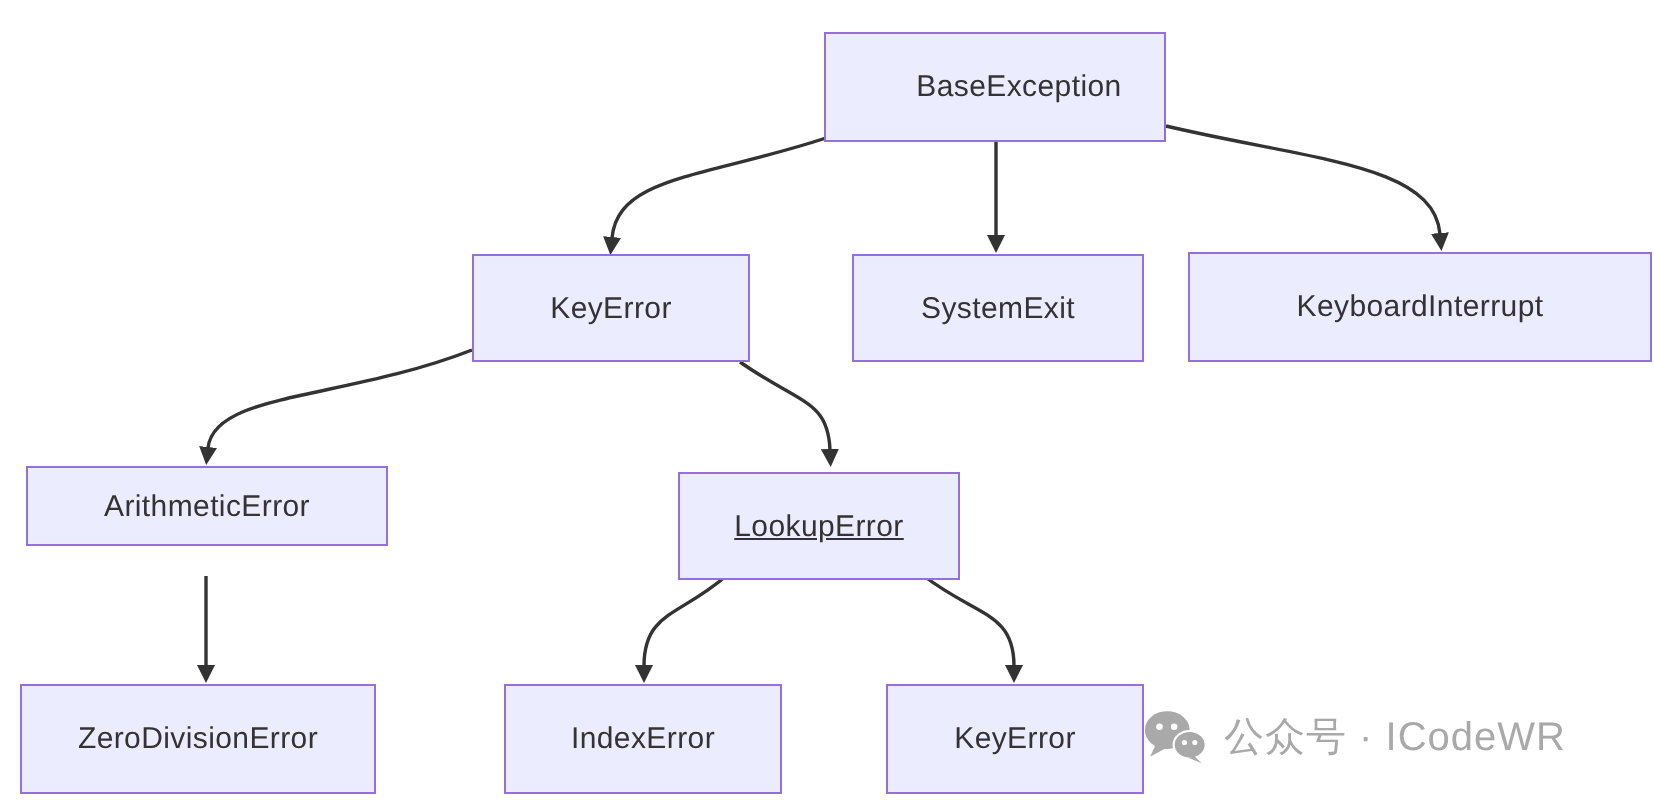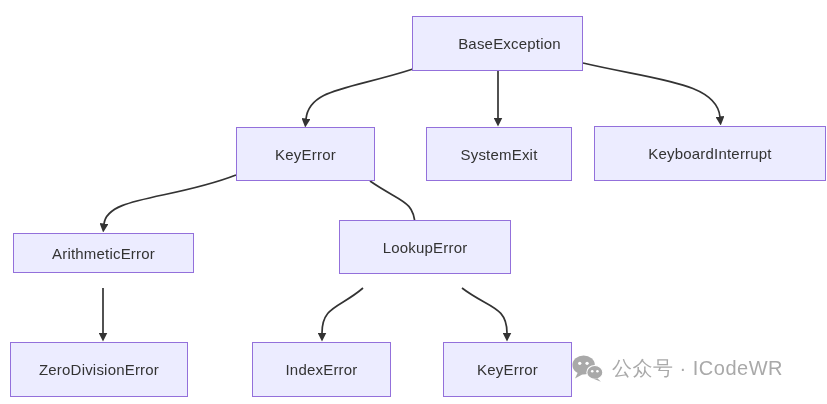--- a/index.html
+++ b/index.html
@@ -80,21 +80,21 @@
     <path class="edge" d="M103,288 L103,333" marker-end="url(#arrow)"></path>
     <path class="edge" d="M363,288 C340,308 322,306 322,333" marker-end="url(#arrow)"></path>
     <path class="edge" d="M462,288 C488,308 507,306 507,333" marker-end="url(#arrow)"></path>
   </svg>
 
   <div class="node" style="left: 412px; top: 16px; width: 171px; height: 55px; padding-left: 24px;">BaseException</div>
   <div class="node" style="left: 236px; top: 127px; width: 139px; height: 54px;">KeyError</div>
   <div class="node" style="left: 426px; top: 127px; width: 146px; height: 54px;">SystemExit</div>
   <div class="node" style="left: 594px; top: 126px; width: 232px; height: 55px;">KeyboardInterrupt</div>
   <div class="node" style="left: 13px; top: 233px; width: 181px; height: 40px;">ArithmeticError</div>
-  <div class="node" style="left: 339px; top: 220px; width: 172px; height: 54px;">LookupError</div>
+  <div class="node" style="left: 339px; top: 236px; width: 141px; height: 54px; text-decoration: underline;">LookupError</div>
   <div class="node" style="left: 10px; top: 342px; width: 178px; height: 55px;">ZeroDivisionError</div>
   <div class="node" style="left: 252px; top: 342px; width: 139px; height: 55px;">IndexError</div>
   <div class="node" style="left: 443px; top: 342px; width: 129px; height: 55px;">KeyError</div>
 
   <div id="watermark">
     <svg width="31" height="27" viewBox="0 0 36 31">
       <ellipse class="wm-bubble" cx="13.5" cy="11.5" rx="13" ry="11"></ellipse>
       <polygon class="wm-bubble" points="7,19.5 3.5,27 14.5,21"></polygon>
       <ellipse class="wm-bubble-front" cx="26.5" cy="20" rx="9.3" ry="8"></ellipse>
       <polygon class="wm-bubble" points="29.5,26.8 33.5,30.8 25.8,27.6"></polygon>

